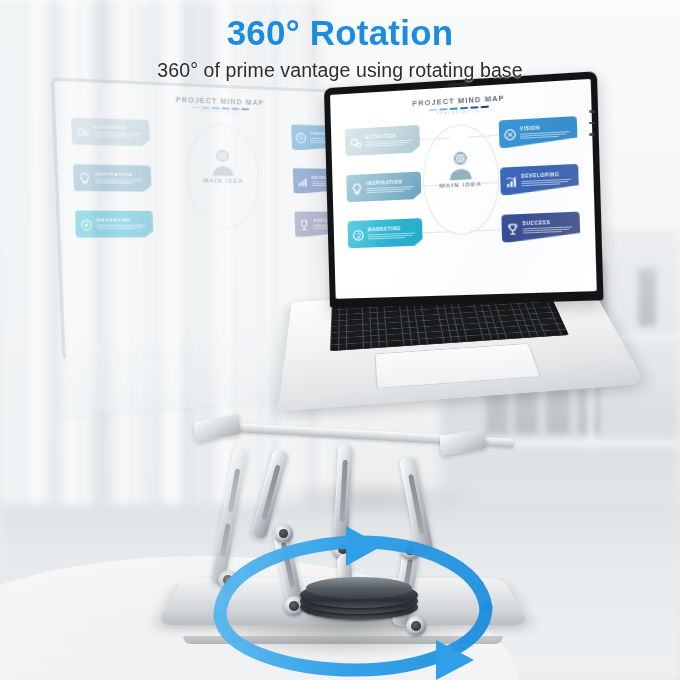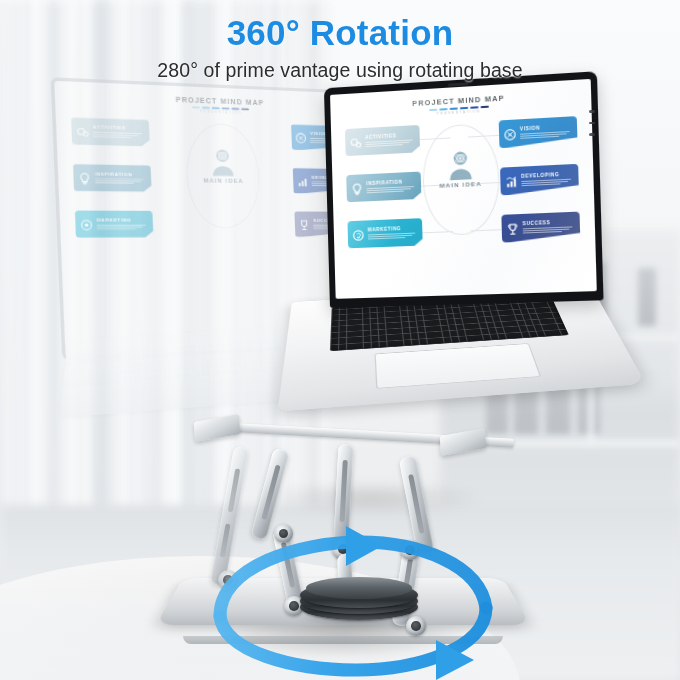--- a/index.html
+++ b/index.html
@@ -331,21 +331,21 @@
   <div class="shelf-bar" style="right:0;top:440px;width:240px;height:7px;"></div>
   <div class="shelf-bar" style="right:86px;top:230px;width:6px;height:215px;"></div>
 
   <div class="bg-floor"></div>
 
   <div class="table-top"></div>
   <div class="table-shade"></div>
 
   <div class="heading-wrap">
     <div class="title">360° Rotation</div>
-    <div class="subtitle">280° of prime vantage using rotating base</div>
+    <div class="subtitle">360° of prime vantage using rotating base</div>
   </div>
 
   <div class="ghost">
     <div class="g-lid">
       <div class="mm" style="transform:scale(.92);transform-origin:top left;width:109%;">
         <div class="mm-title">PROJECT MIND MAP</div>
         <div class="mm-rule">
           <i style="background:#9fd6f2"></i>
             <i style="background:#5ab4e6"></i>
             <i style="background:#2f8fd6"></i>

